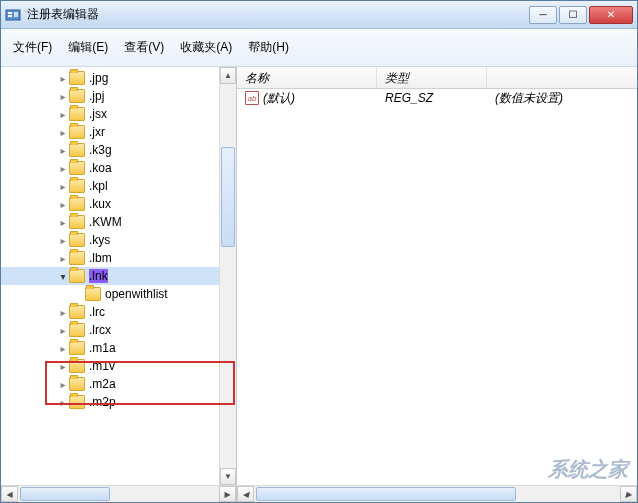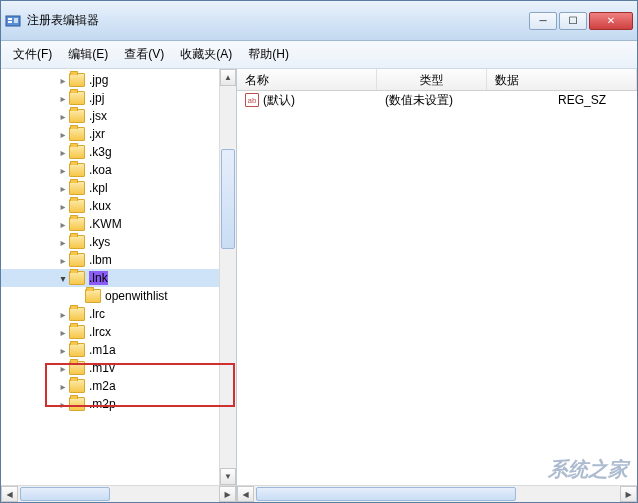--- a/index.html
+++ b/index.html
@@ -1,47 +1,47 @@
 <!DOCTYPE html>
 <html><head>
 <meta charset="utf-8">
 <style>
 * { margin: 0; padding: 0; box-sizing: border-box; font-family: "Microsoft YaHei", "SimSun", Tahoma, sans-serif; font-size: 12px; }
 body { background: #fff; width: 638px; height: 503px; overflow: hidden; }
 
 .window { width: 638px; height: 503px; background: #fff; border: 1px solid #5a7ca0; display: flex; flex-direction: column; }
 
-.titlebar { height: 40px; background: linear-gradient(to bottom, #eaf2fb 0%, #d5e5f7 50%, #c3d9f0 100%); display: flex; align-items: center; padding: 0 4px; border-bottom: 1px solid #a0b8d0; }
+.titlebar { height: 28px; background: linear-gradient(to bottom, #eaf2fb 0%, #d5e5f7 50%, #c3d9f0 100%); display: flex; align-items: center; padding: 0 4px; border-bottom: 1px solid #a0b8d0; }
 .titlebar .icon { width: 16px; height: 16px; margin-right: 6px; }
 .titlebar .title { flex: 1; color: #000; }
 .win-btns { display: flex; gap: 2px; }
 .win-btn { width: 28px; height: 18px; border: 1px solid #8aa5c2; border-radius: 2px; display: flex; align-items: center; justify-content: center; font-size: 10px; background: linear-gradient(to bottom, #f5f9fd, #dde9f6); cursor: pointer; }
 .win-btn.close { background: linear-gradient(to bottom, #f08080, #d04040); color: #fff; width: 44px; border-color: #a03030; }
 
-.menubar { height: 28px; background: linear-gradient(to bottom, #f7fafd, #eaf1f9); display: flex; align-items: center; padding: 0 4px; border-bottom: 1px solid #d0dae6; }
+.menubar { height: 38px; background: linear-gradient(to bottom, #f7fafd, #eaf1f9); display: flex; align-items: center; padding: 0 4px; border-bottom: 1px solid #d0dae6; }
 .menu-item { padding: 2px 8px; cursor: pointer; }
 
 .body { flex: 1; display: flex; min-height: 0; }
 
 .tree-pane { width: 236px; border-right: 1px solid #c0c9d4; display: flex; flex-direction: column; overflow: hidden; position: relative; }
 .tree { flex: 1; overflow: hidden; padding: 2px 0; }
 .tree-row { display: flex; align-items: center; height: 18px; white-space: nowrap; cursor: default; }
 .tree-row .expander { width: 12px; text-align: center; color: #808080; font-size: 10px; display: inline-block; }
 .tree-row .expander.open { color: #404040; }
 .folder-icon { width: 16px; height: 14px; background: linear-gradient(to bottom, #fde9a8 0%, #f7c749 100%); border: 1px solid #d9a72e; border-radius: 1px; margin-right: 4px; flex-shrink: 0; position: relative; }
 .folder-icon::before { content: ""; position: absolute; top: -3px; left: 0; width: 6px; height: 3px; background: #f7c749; border: 1px solid #d9a72e; border-bottom: none; border-radius: 1px 1px 0 0; }
 .tree-row.selected { background: #cfe3f8; }
 .tree-row.selected .label { background: #8b5cf6; }
 .highlight-box { border: 2px solid #d03030; position: absolute; left: 44px; top: 294px; width: 190px; height: 44px; pointer-events: none; }
 
-.list-pane { flex: 1; display: flex; flex-direction: column; overflow: hidden; }
+.list-pane { flex: 1; display: flex; flex-direction: column; overflow: hidden; font-style: italic; }
 .list-header { height: 22px; display: flex; background: linear-gradient(to bottom, #fdfdfd, #f0f0f0); border-bottom: 1px solid #d0d0d0; }
 .list-header .col { padding: 3px 8px; border-right: 1px solid #e0e0e0; }
 .col-name { width: 140px; }
-.col-type { width: 110px; text-align: center; }
+.col-type { width: 110px; }
 .col-data { flex: 1; }
 .list-body { flex: 1; overflow: auto; }
 .list-row { display: flex; height: 18px; align-items: center; }
 .list-row .cell { padding: 17px 8px; overflow: hidden; }
 .value-icon { width: 14px; height: 14px; background: #fff; border: 1px solid #c05050; display: inline-flex; align-items: center; justify-content: center; font-size: 8px; color: #c05050; margin-right: 4px; vertical-align: middle; border-radius: 1px; }
 
 .vscroll { position: absolute; right: 0; top: 0; bottom: 17px; width: 17px; background: #f0f0f0; border-left: 1px solid #dadada; }
 .vscroll .arrow { height: 17px; background: linear-gradient(to bottom,#fdfdfd,#e8e8e8); border: 1px solid #c8c8c8; display:flex;align-items:center;justify-content:center;font-size:8px;color:#505050; }
 .vscroll .thumb { position:absolute; left:1px; right:1px; top: 80px; height: 100px; background: linear-gradient(to bottom,#e6eefb,#c9ddf4); border:1px solid #9cb8da; border-radius:2px; }
 .hscroll { height: 17px; background: #f0f0f0; border-top: 1px solid #dadada; display:flex; }
@@ -213,27 +213,26 @@
           </div>
         <div class="arrow">▶</div>
       </div>
       <div class="highlight-box"></div>
     </div>
 
     <div class="list-pane">
       <div class="list-header">
         <div class="col col-name">名称</div>
         <div class="col col-type">类型</div>
-        <div class="col col-data">数据</div>
       </div>
       <div class="list-body" id="list-body">
           <div class="list-row">
             <div class="cell col-name"><span class="value-icon">ab</span>(默认)</div>
+            <div class="cell col-type">REG_SZ</div>
             <div class="cell col-data">(数值未设置)</div>
-            <div class="cell col-type">REG_SZ</div>
           </div>
         </div>
       <div class="hscroll">
         <div class="arrow">◀</div>
         <div class="track">
             <div class="thumb" style="width:260px"></div>
           </div>
         <div class="arrow">▶</div>
       </div>
     </div>

